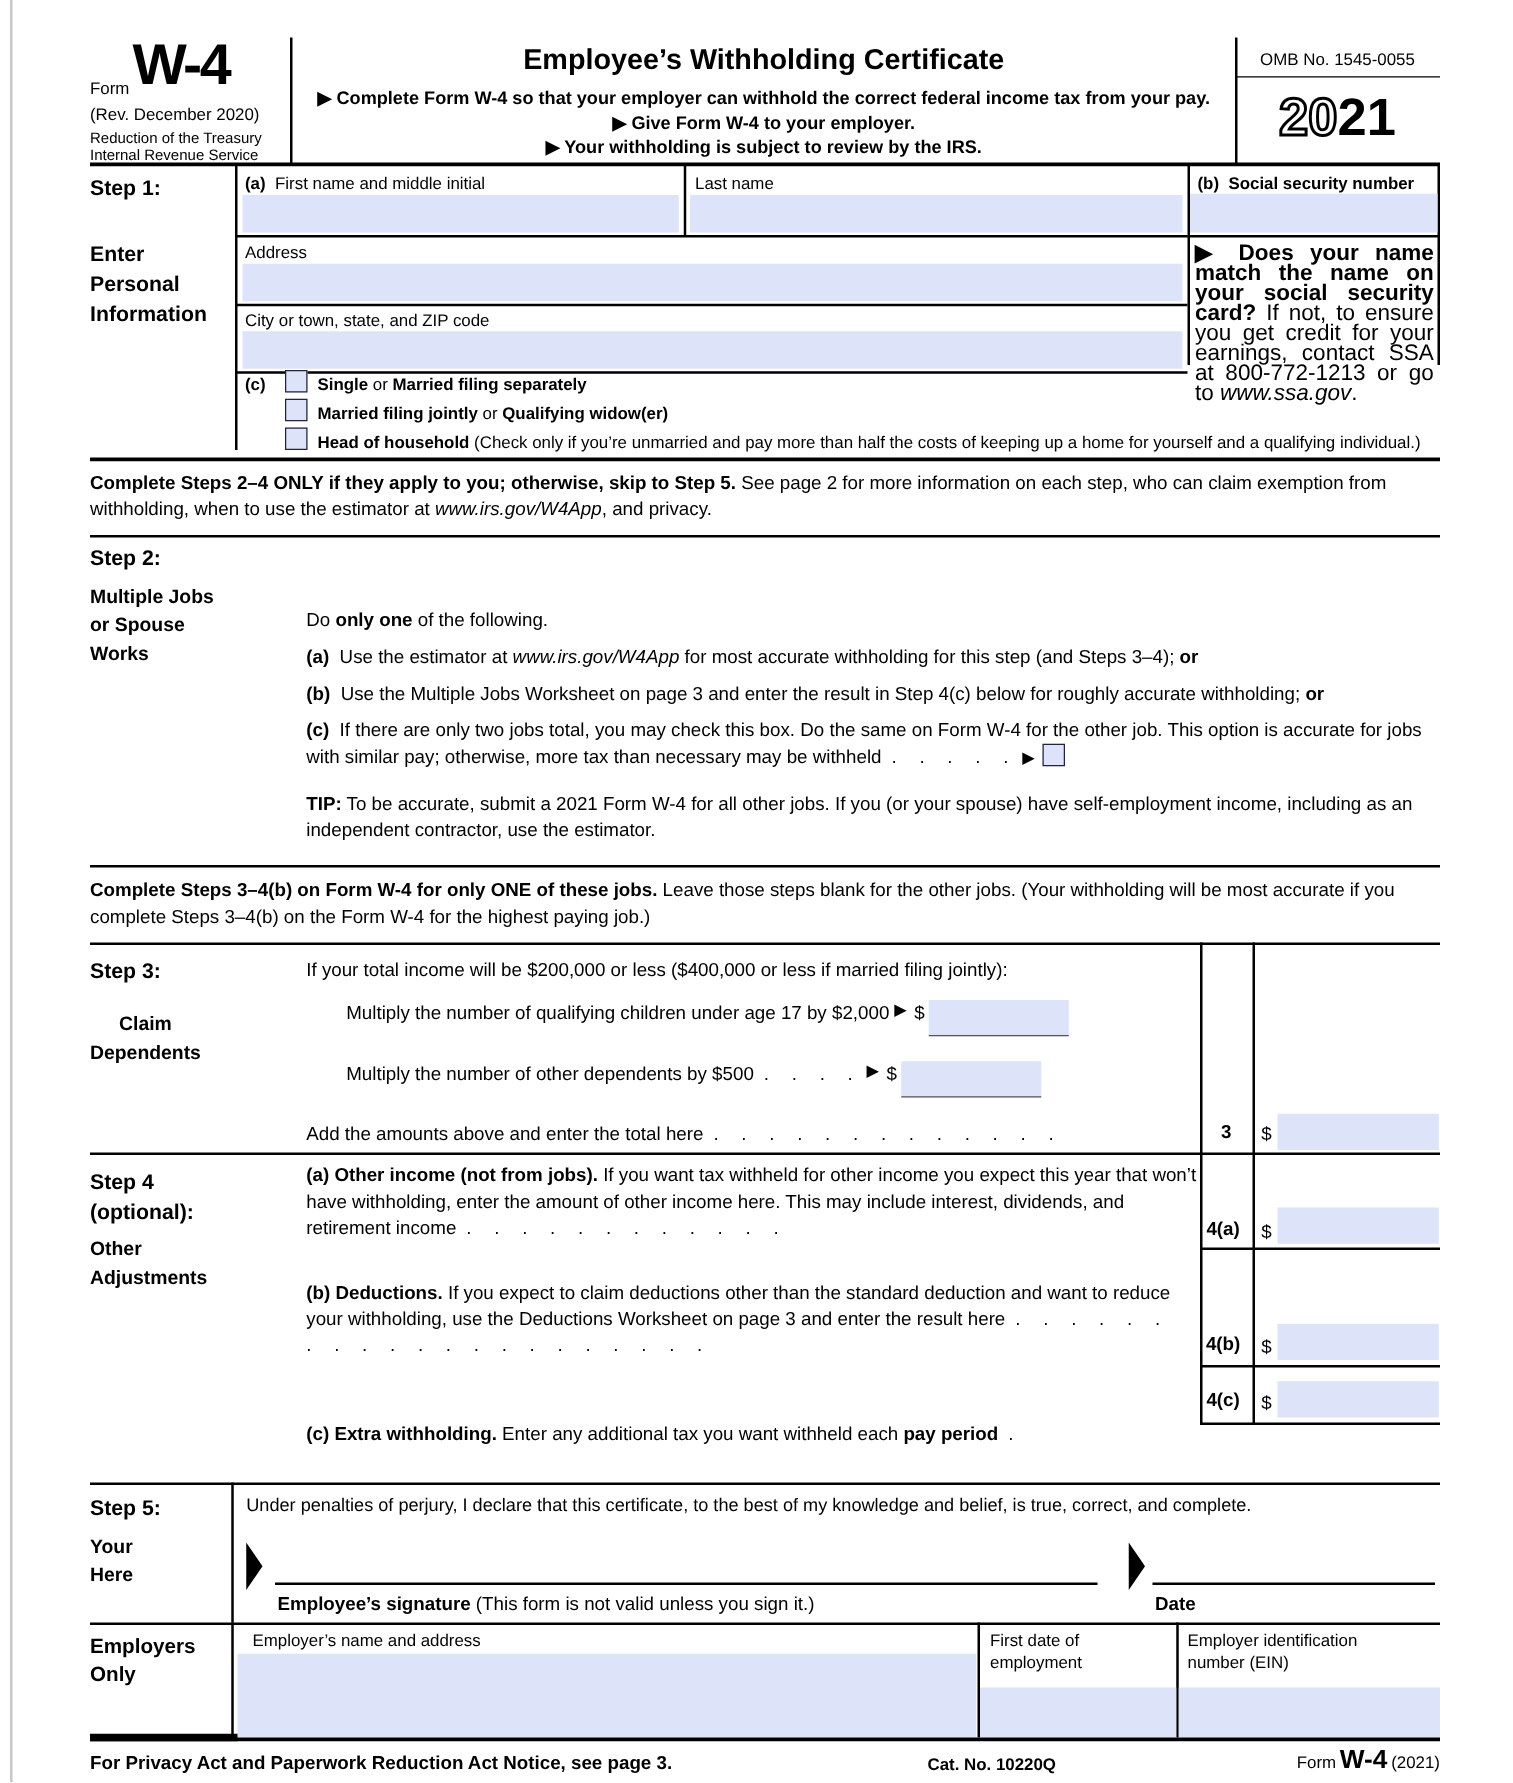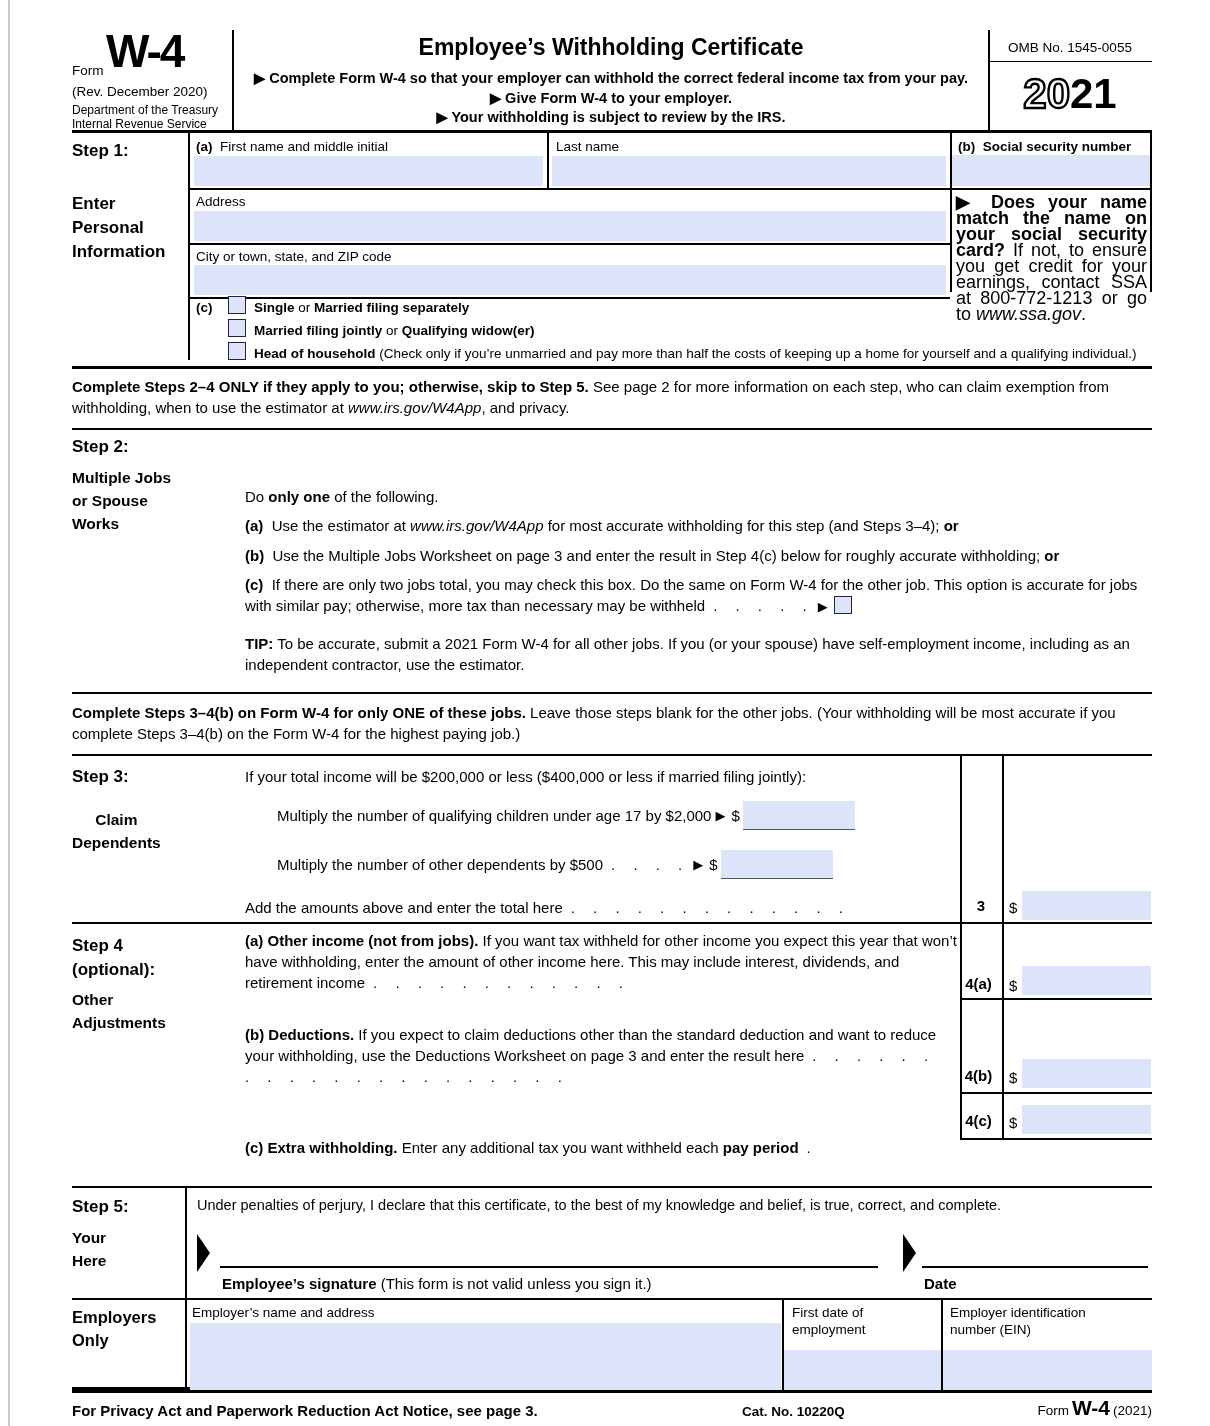--- a/index.html
+++ b/index.html
@@ -17,42 +17,42 @@
   .f145{font-size:14.5px;line-height:19px;}
   .f15{font-size:15px;line-height:21px;}
   .f155{font-size:15.5px;line-height:23px;}
   .f17{font-size:17px;line-height:22px;}
   .fld{position:absolute;background:#dde3f8;}
   .fldi{display:inline-block;background:#dde3f8;}
   .cb{position:absolute;width:16px;height:16px;background:#dde3f8;border:1.6px solid #23233f;}
   .cbi{display:inline-block;width:16px;height:16px;background:#dde3f8;border:1.6px solid #23233f;vertical-align:-3px;margin-left:6px;}
   .dots{letter-spacing:7px;margin-left:8px;}
   .arrow{margin-left:4px;font-size:13px;}
-  .flexrow{position:absolute;display:flex;align-items:center;}
+  .flexrow{position:absolute;display:flex;}
   .numcell{position:absolute;font-weight:bold;font-size:15px;text-align:center;}
   .tri{position:absolute;width:0;height:0;border-left:13px solid #000;
        border-top:19px solid transparent;border-bottom:19px solid transparent;}
   .yr-outline{color:#fff;-webkit-text-stroke:2.4px #000;}
   .center{text-align:center;}
 </style>
 </head>
 <body>
 
 <div class="page">
 
   <div class="abs" style="left:8px;top:0;width:2px;height:1426px;background:#c8c8c8;"></div>
 
   <div class="vline" style="left:232px;top:30px;height:102px;"></div>
   <div class="vline" style="left:988px;top:30px;height:102px;"></div>
   <div class="hline" style="left:72px;top:130px;width:1080px;height:3px;"></div>
 
   <div class="abs f135" style="left:72px;top:62px;">Form</div>
   <div class="abs b" style="left:106px;top:28px;font-size:46px;line-height:46px;letter-spacing:-2px;">W-4</div>
   <div class="abs f135" style="left:72px;top:83px;">(Rev. December 2020)</div>
-  <div class="abs f12" style="left:72px;top:103px;">Department of the Treasury</div>
+  <div class="abs f12" style="left:72px;top:103px;">Reduction of the Treasury</div>
   <div class="abs f12" style="left:72px;top:117px;">Internal Revenue Service</div>
 
   <div class="abs b center" style="left:240px;top:34px;width:742px;font-size:23px;">Employee’s Withholding Certificate</div>
   <div class="abs b center" style="left:240px;top:70px;width:742px;font-size:14.5px;">▶ Complete Form W-4 so that your employer can withhold the correct federal income tax from your pay.</div>
   <div class="abs b center" style="left:240px;top:90px;width:742px;font-size:14.5px;">▶ Give Form W-4 to your employer.</div>
   <div class="abs b center" style="left:240px;top:109px;width:742px;font-size:14.5px;">▶ Your withholding is subject to review by the IRS.</div>
 
   <div class="abs f135 center" style="left:988px;top:39px;width:164px;">OMB No. 1545-0055</div>
   <div class="hline" style="left:988px;top:61px;width:164px;height:1.4px;"></div>
   <div class="abs center" style="left:988px;top:70px;width:164px;font-size:42px;line-height:48px;">
@@ -221,21 +221,21 @@
   <div class="abs f15 b" style="left:924px;top:1273px;">Date</div>
 
   <div class="hline" style="left:72px;top:1298px;width:1080px;"></div>
 
   <div class="vline" style="left:185px;top:1298px;height:92px;"></div>
   <div class="vline" style="left:782px;top:1298px;height:92px;"></div>
   <div class="vline" style="left:941px;top:1298px;height:92px;"></div>
 
   <div class="abs b prl" style="left:72px;top:1306px;font-size:16.5px;line-height:23px;">Employers
 Only</div>
-  <div class="abs f135" style="left:192px;top:1304px;">Employer’s name and address</div>
+  <div class="abs f135" style="left:202px;top:1304px;">Employer’s name and address</div>
   <div class="fld" style="left:190px;top:1323px;width:591px;height:67px;"></div>
   <div class="abs f135 prl" style="left:792px;top:1304px;">First date of
 employment</div>
   <div class="fld" style="left:783.5px;top:1350px;width:157px;height:40px;"></div>
   <div class="abs f135 prl" style="left:950px;top:1304px;">Employer identification
 number (EIN)</div>
   <div class="fld" style="left:942.5px;top:1350px;width:209px;height:40px;"></div>
 
   <div class="hline" style="left:72px;top:1390px;width:1080px;height:2.5px;"></div>
   <div class="hline" style="left:72px;top:1387px;width:118px;height:6px;"></div>

